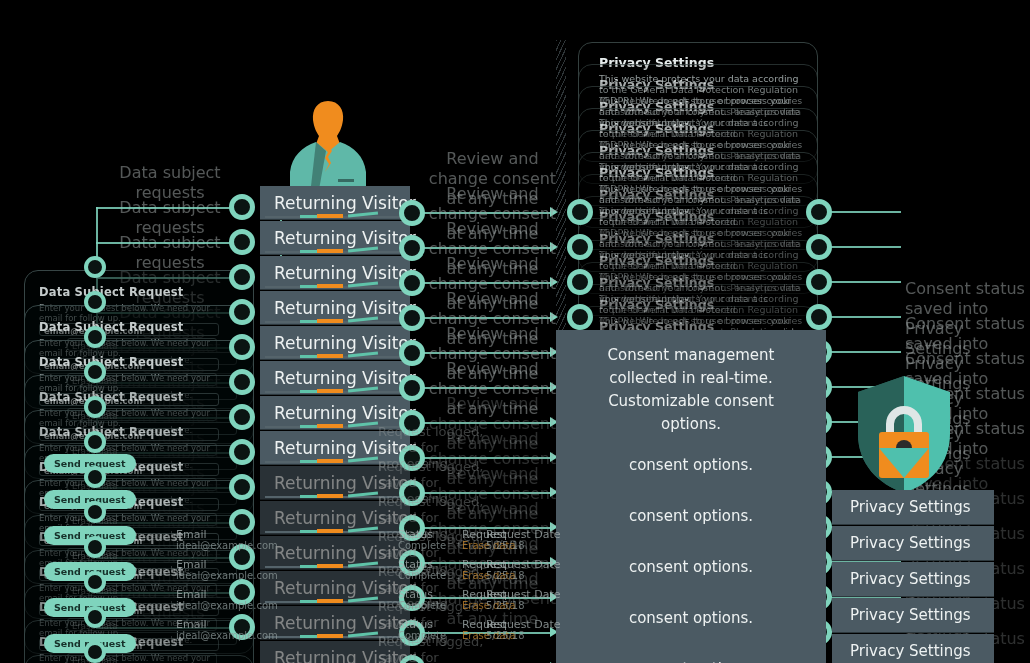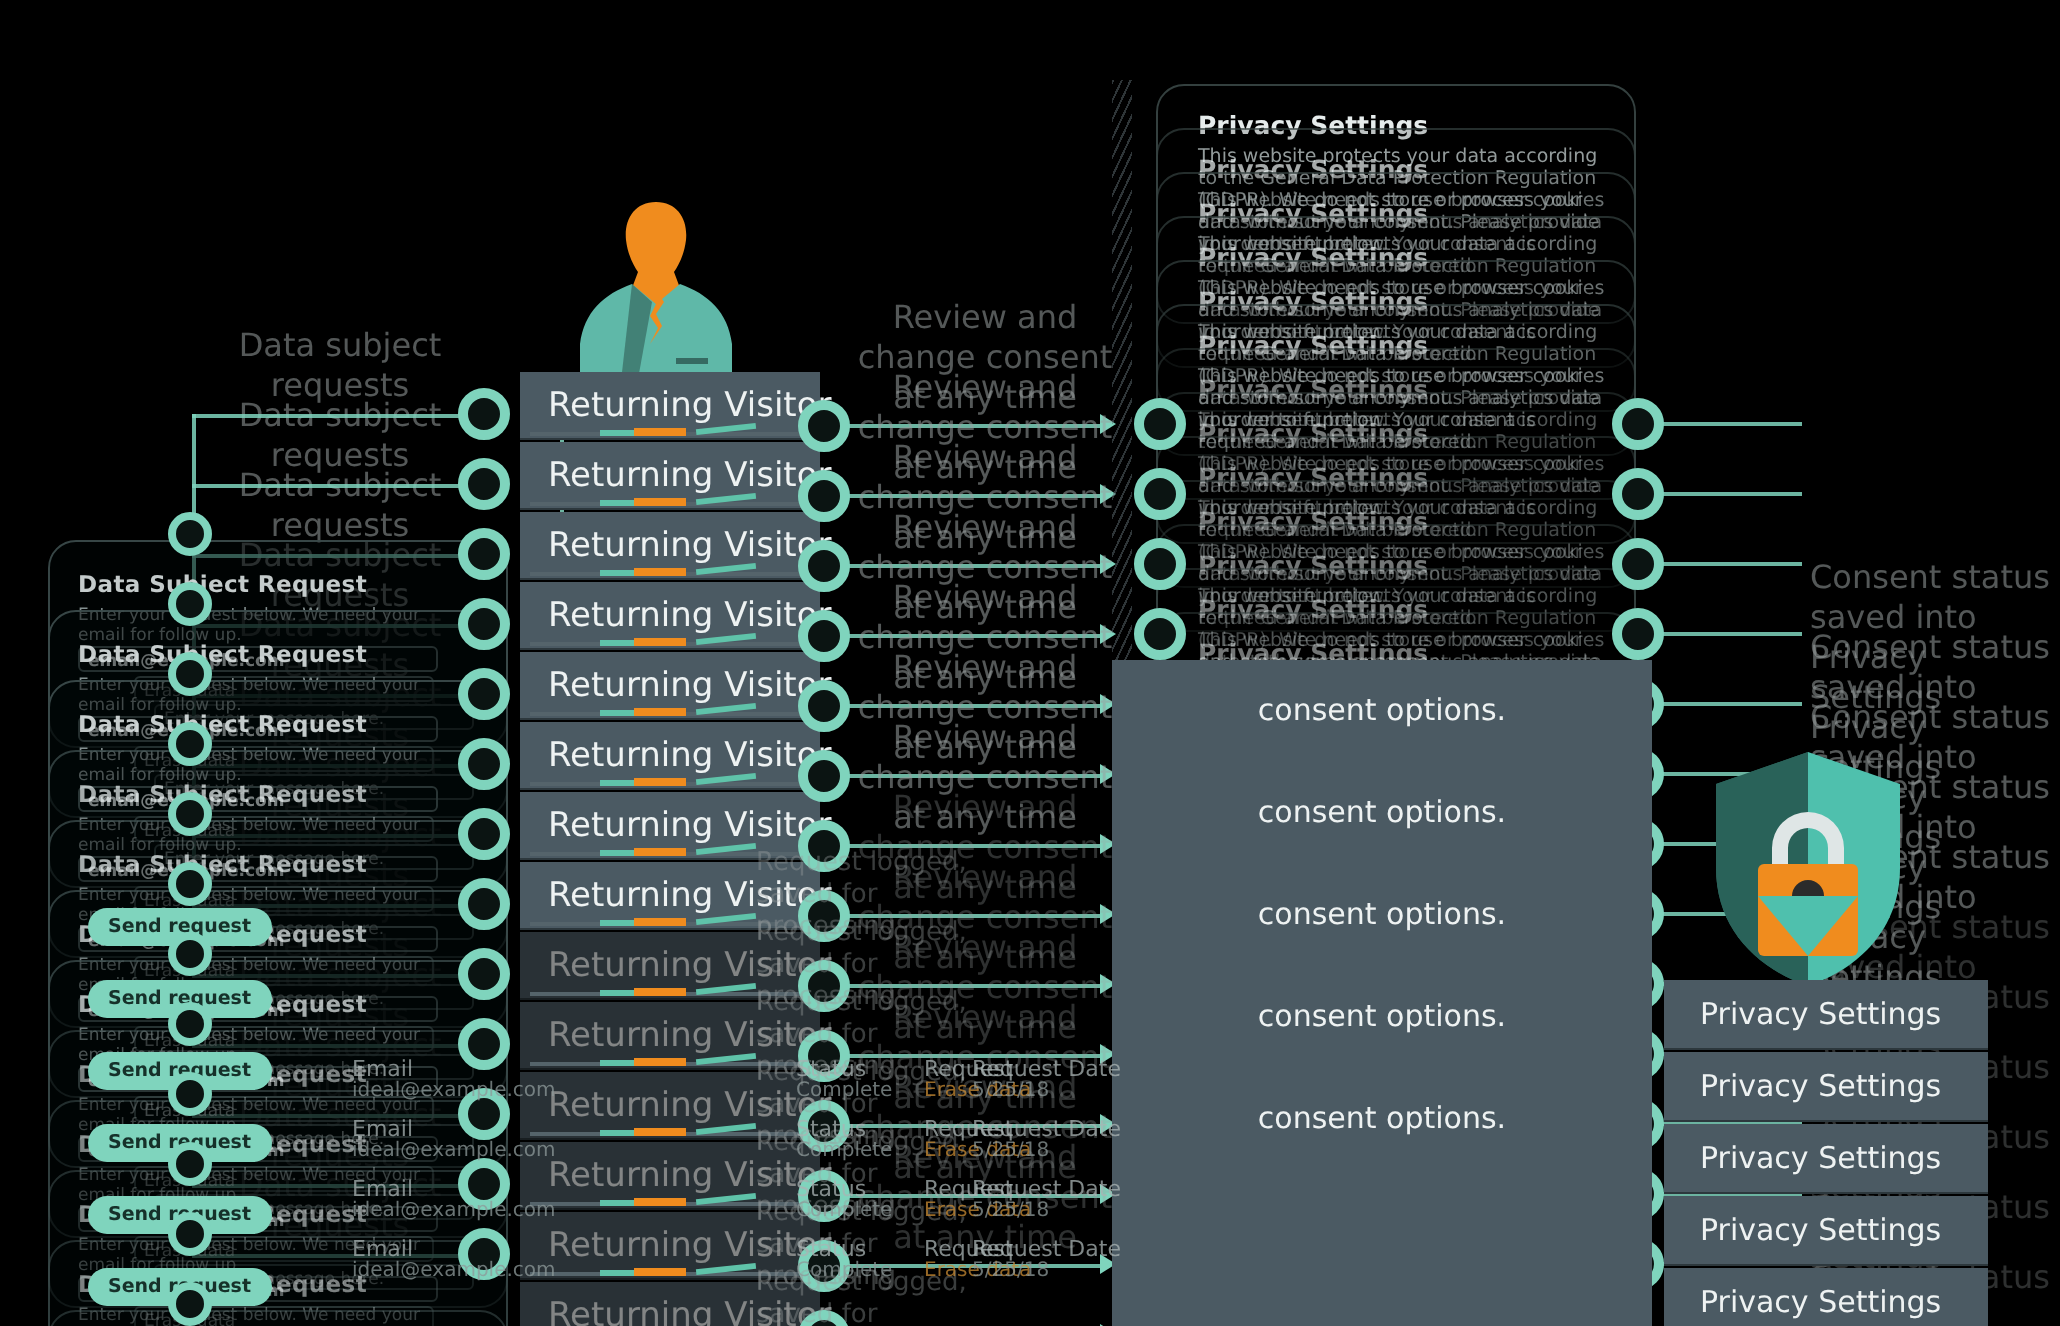--- a/index.html
+++ b/index.html
@@ -576,20 +576,21 @@
     <path d="M58 4 L104 20 L104 62 C104 92 84 112 58 121 C32 112 12 92 12 62 L12 20 Z" fill="#4fc0ad"></path>
     <path d="M58 4 L12 20 L12 62 C12 92 32 112 58 121 Z" fill="#0b1414" opacity=".55"></path>
     <path d="M40 52 a18 18 0 0 1 36 0 l0 10 l-8 0 l0 -10 a10 10 0 0 0 -20 0 l0 10 l-8 0 z" fill="#dfe6e6"></path>
     <rect x="33" y="60" width="50" height="46" rx="3" fill="#f08c1e"></rect>
     <circle cx="58" cy="76" r="8" fill="#2b2b2b"></circle>
     <path d="M53 80 l10 0 l-3 18 l-4 0 z" fill="#2b2b2b"></path>
     <path d="M33 76 l50 0 l-25 30 z" fill="#4fc0ad"></path>
   </svg>
 
   <div class="tooltip" style="left:556px;top:330px;width:270px;height:333px;">
+    <div class="lead">Consent management collected in real-time. Customizable consent options.</div>
     <div id="tooltip-opts">
         <div class="opt">consent options.</div>
         <div class="opt">consent options.</div>
         <div class="opt">consent options.</div>
         <div class="opt">consent options.</div>
         <div class="opt">consent options.</div>
       </div>
   </div>
 
   <div id="ps-buttons">

